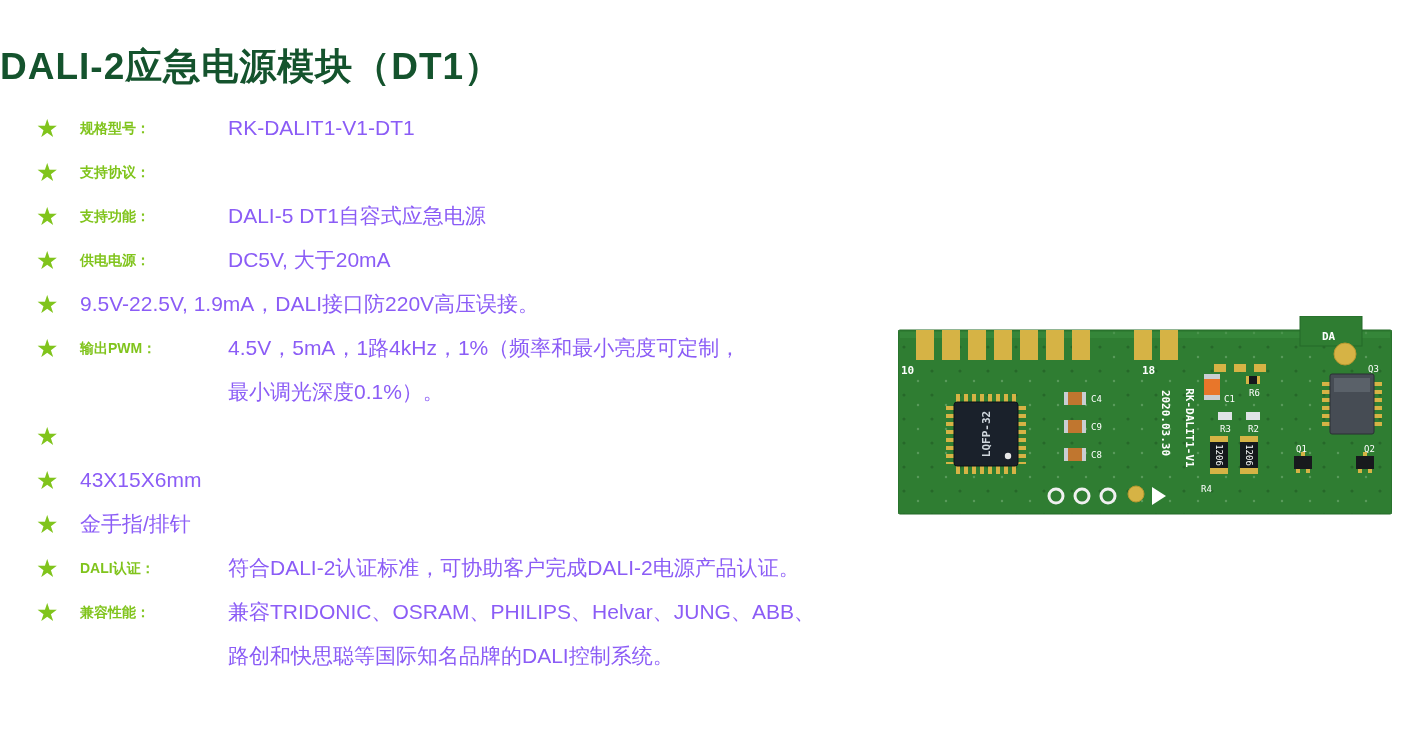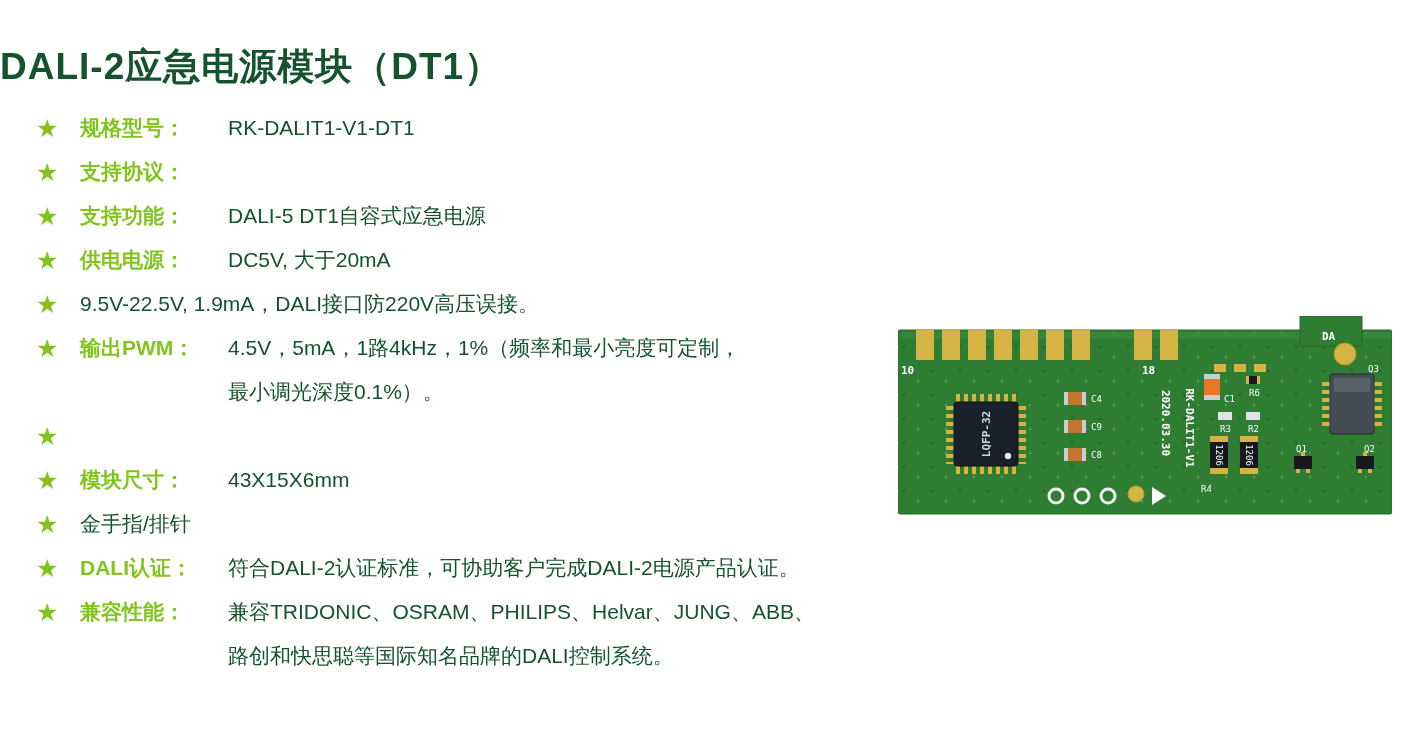--- a/index.html
+++ b/index.html
@@ -5,22 +5,22 @@
   html,body{margin:0;padding:0;background:#fff;}
   body{font-family:"Liberation Sans","DejaVu Sans",sans-serif;}
   .canvas{position:relative;width:1416px;height:750px;background:#ffffff;overflow:hidden;}
 
   .title{position:absolute;top:16px;left:0;width:100%;text-align:left;
          font-size:37px;font-weight:bold;color:#14532d;letter-spacing:1px;margin-top:26px;}
 
   .specs{position:absolute;top:106px;left:36px;width:880px;}
   .spec-row{display:flex;align-items:flex-start;}
   .star{width:44px;font-size:25px;color:#80c41c;line-height:44px;flex:none;}
-  .spec-label{width:148px;font-size:21px;font-weight:bold;color:#80c41c;line-height:44px;flex:none;}
-  .spec-value{flex:1;font-size:21px;color:#14532d;}
+  .spec-label{width:148px;font-size:14px;font-weight:bold;color:#80c41c;line-height:44px;flex:none;}
+  .spec-value{flex:1;font-size:21px;color:#8b5cf6;}
   .spec-value .line{line-height:44px;white-space:nowrap;}
 
   .pcb{position:absolute;left:898px;top:316px;width:494px;height:202px;}
   .silk{fill:#ffffff;font-family:"DejaVu Sans Mono",monospace;font-size:11px;font-weight:600;}
   .silk-sm{fill:#ffffff;font-family:"DejaVu Sans Mono",monospace;font-size:9px;}
   .chip-label{fill:#cfd6dd;font-family:"DejaVu Sans Mono",monospace;font-size:11px;font-weight:bold;}
 </style>
 </head>
 <body>
 
@@ -74,21 +74,20 @@
         <div class="line">最小调光深度0.1%）。</div>
       </div>
     </div>
 
     <div class="spec-row">
       <span class="star">★</span>
     </div>
 
     <div class="spec-row">
       <span class="star">★</span>
-      <span class="spec-label">模块尺寸：</span>
       <div class="spec-value">
         <div class="line">43X15X6mm</div>
       </div>
     </div>
 
     <div class="spec-row">
       <span class="star">★</span>
       <div class="spec-value">
         <div class="line">金手指/排针</div>
       </div>

